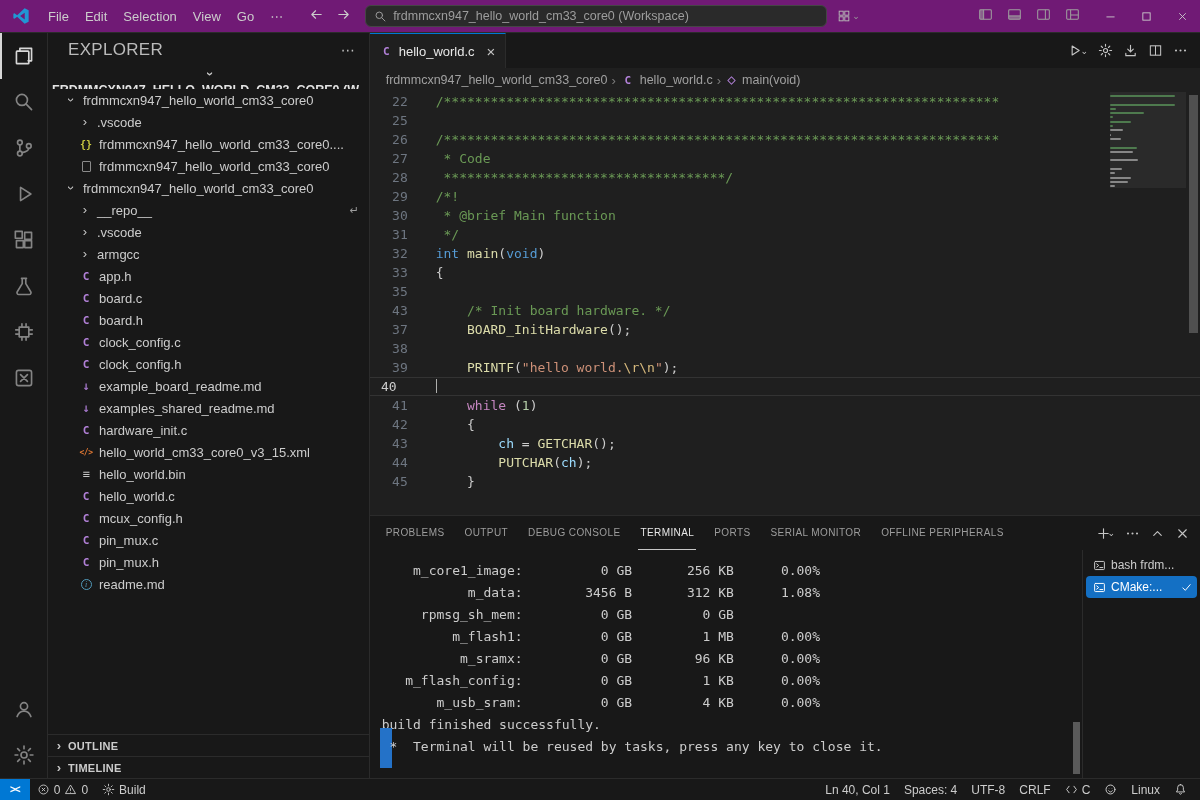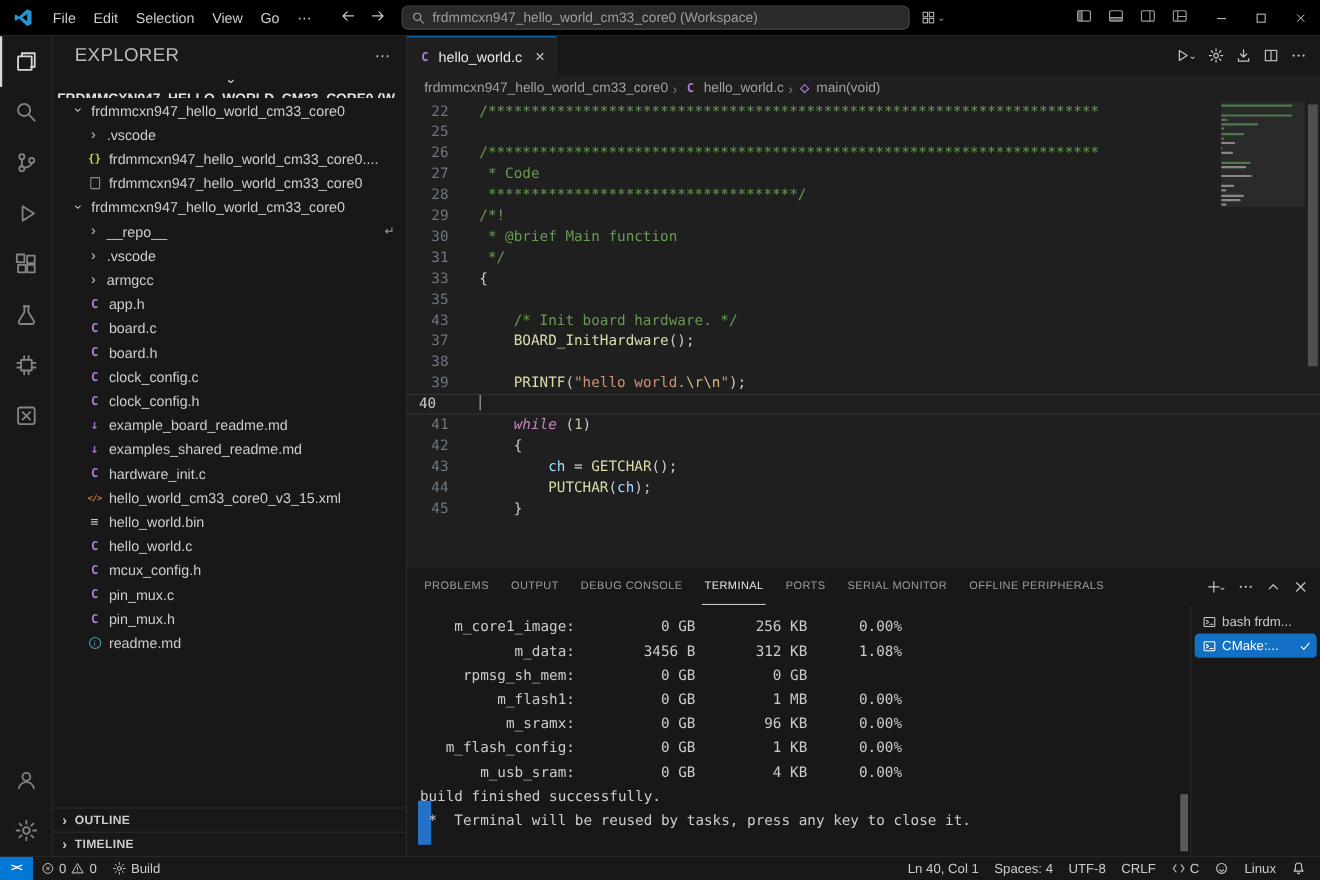--- a/index.html
+++ b/index.html
@@ -3,21 +3,21 @@
 <meta charset="utf-8">
 <style>
   * { margin:0; padding:0; box-sizing:border-box; }
   html,body { width:1200px; height:800px; overflow:hidden; }
   body { font-family:"Liberation Sans", sans-serif; font-size:13px; color:#cccccc; background:#1f1f1f; }
   .app { width:1200px; height:800px; display:flex; flex-direction:column; }
   .icon { display:inline-flex; align-items:center; justify-content:center; }
   .icon svg { width:16px; height:16px; display:block; }
 
   
-  .titlebar { flex:0 0 32px; background:#000000; border-bottom:1px solid #2b2b2b; display:flex; align-items:center; }
+  .titlebar { flex:0 0 32px; background:#701a75; border-bottom:1px solid #2b2b2b; display:flex; align-items:center; }
   .vscode-logo { width:18px; height:18px; margin:0 10px 0 12px; }
   .vscode-logo svg { width:18px; height:18px; }
   .menu-bar { display:flex; }
   .menu-item { padding:4px 8px; border-radius:4px; color:#cccccc; font-size:13px; cursor:default; }
   .nav-arrows { display:flex; gap:4px; margin-left:14px; color:#cccccc; }
   .nav-btn .icon svg { width:15px; height:15px; }
   .nav-btn { padding:2px 4px; }
   .search-box { margin-left:10px; width:462px; height:22px; background:#2a2a2a; border:1px solid #454545; border-radius:6px; display:flex; align-items:center; gap:6px; padding:0 8px; color:#9d9d9d; font-size:12.5px; }
   .search-box .icon svg { width:13px; height:13px; }
   .grid-menu { margin-left:10px; display:flex; align-items:center; gap:1px; color:#b6b6b6; }
@@ -81,21 +81,21 @@
   .bc-item .icon svg { width:13px; height:13px; }
 
   
   .code-wrap { flex:1; position:relative; background:#1f1f1f; overflow:hidden; }
   .code-line { display:flex; height:19px; line-height:19px; font-family:"DejaVu Sans Mono", monospace; font-size:13px; }
   .line-num { flex:0 0 52px; text-align:right; padding-right:14px; color:#6e7681; }
   .code-line.current .line-num { color:#cccccc;text-align:center; }
   .code-line.current { box-shadow: inset 0 1px 0 rgba(255,255,255,.09), inset 0 -1px 0 rgba(255,255,255,.09); }
   .line-text { white-space:pre; padding-left:14px; color:#cccccc; }
   .code-line.current .line-text::after { content:""; display:inline-block; border-left:1.6px solid #aeafad; height:14px; vertical-align:-2px; }
-  .tk-cm { color:#6a9955; } .tk-kw { color:#569cd6; } .tk-ctrl { color:#c586c0;font-style:italic; }
+  .tk-cm { color:#6a9955; } .tk-kw { color:#569cd6; } .tk-ctrl { color:#c586c0; }
   .tk-fn { color:#dcdcaa; } .tk-str { color:#ce9178; } .tk-esc { color:#d7ba7d; }
   .tk-num { color:#b5cea8; } .tk-var { color:#9cdcfe; } .tk-pl { color:#cccccc; }
   .minimap { position:absolute; top:3px; right:16px; width:74px; }
   .mm-line { height:2px; margin-bottom:2.3px; border-radius:1px; }
   .mm-slider { position:absolute; top:0; right:14px; width:76px; height:96px; background:rgba(121,121,121,.12); }
   .editor-scrollbar { position:absolute; top:0; right:0; width:14px; height:100%; }
   .editor-scrollbar .thumb { position:absolute; top:3px; right:2px; width:9px; height:238px; background:rgba(140,140,140,.45); }
 
   
   .panel { flex:0 0 263px; background:#181818; border-top:1px solid #2b2b2b; display:flex; flex-direction:column; min-height:0; }
@@ -542,20 +542,24 @@
               <span class="line-num">29</span>
               <span class="line-text"><span class="tk-cm">/*!</span></span>
             </div>
             <div class="code-line">
               <span class="line-num">30</span>
               <span class="line-text"><span class="tk-cm"> * @brief Main function</span></span>
             </div>
             <div class="code-line">
               <span class="line-num">31</span>
               <span class="line-text"><span class="tk-cm"> */</span></span>
+            </div>
+            <div class="code-line">
+              <span class="line-num">32</span>
+              <span class="line-text"><span class="tk-kw">int</span><span class="tk-pl"> </span><span class="tk-fn">main</span><span class="tk-pl">(</span><span class="tk-kw">void</span><span class="tk-pl">)</span></span>
             </div>
             <div class="code-line">
               <span class="line-num">33</span>
               <span class="line-text"><span class="tk-pl">{</span></span>
             </div>
             <div class="code-line">
               <span class="line-num">35</span>
               <span class="line-text"></span>
             </div>
             <div class="code-line">

